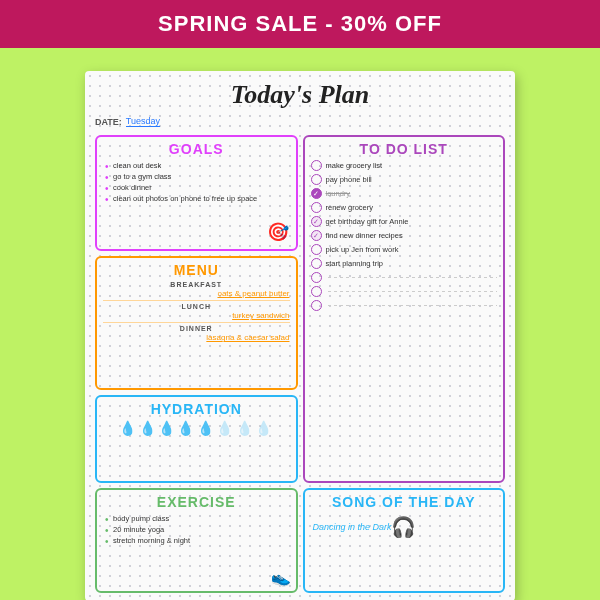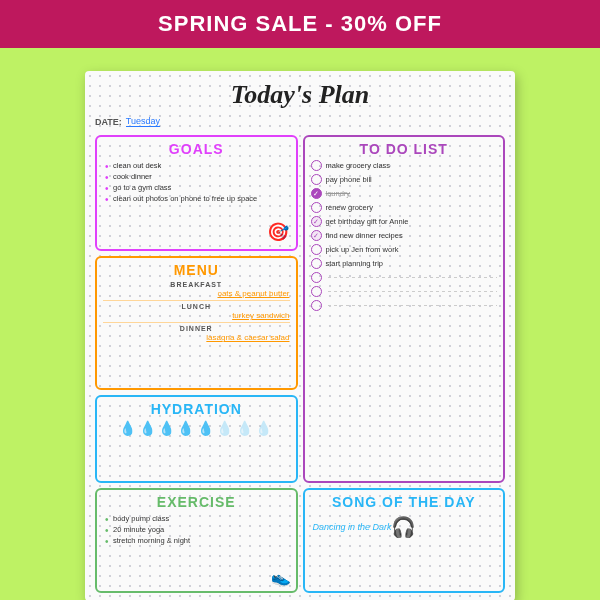--- a/index.html
+++ b/index.html
@@ -324,33 +324,33 @@
       <span class="date-label">DATE:</span>
       <span class="date-value">Tuesday</span>
     </div>
 
     <div id="main-grid">
 
       <div class="section-box" id="goals-box">
         <div class="section-title">GOALS</div>
         <ul>
           <li>clean out desk</li>
+          <li>go to a gym class</li>
           <li>cook dinner</li>
-          <li>go to a gym class</li>
           <li>clean out photos on phone to free up space</li>
         </ul>
         <span class="goals-icon">🎯</span>
       </div>
 
       <div class="section-box" id="todo-box">
         <div class="section-title">TO DO LIST</div>
 
         <div class="todo-item">
           <div class="todo-circle"></div>
-          <span class="todo-text">make grocery class</span>
+          <span class="todo-text">make grocery list</span>
         </div>
         <div class="todo-item">
           <div class="todo-circle"></div>
           <span class="todo-text">pay phone bill</span>
         </div>
         <div class="todo-item">
           <div class="todo-circle checked">✓</div>
           <span class="todo-text strikethrough">laundry</span>
         </div>
         <div class="todo-item">

